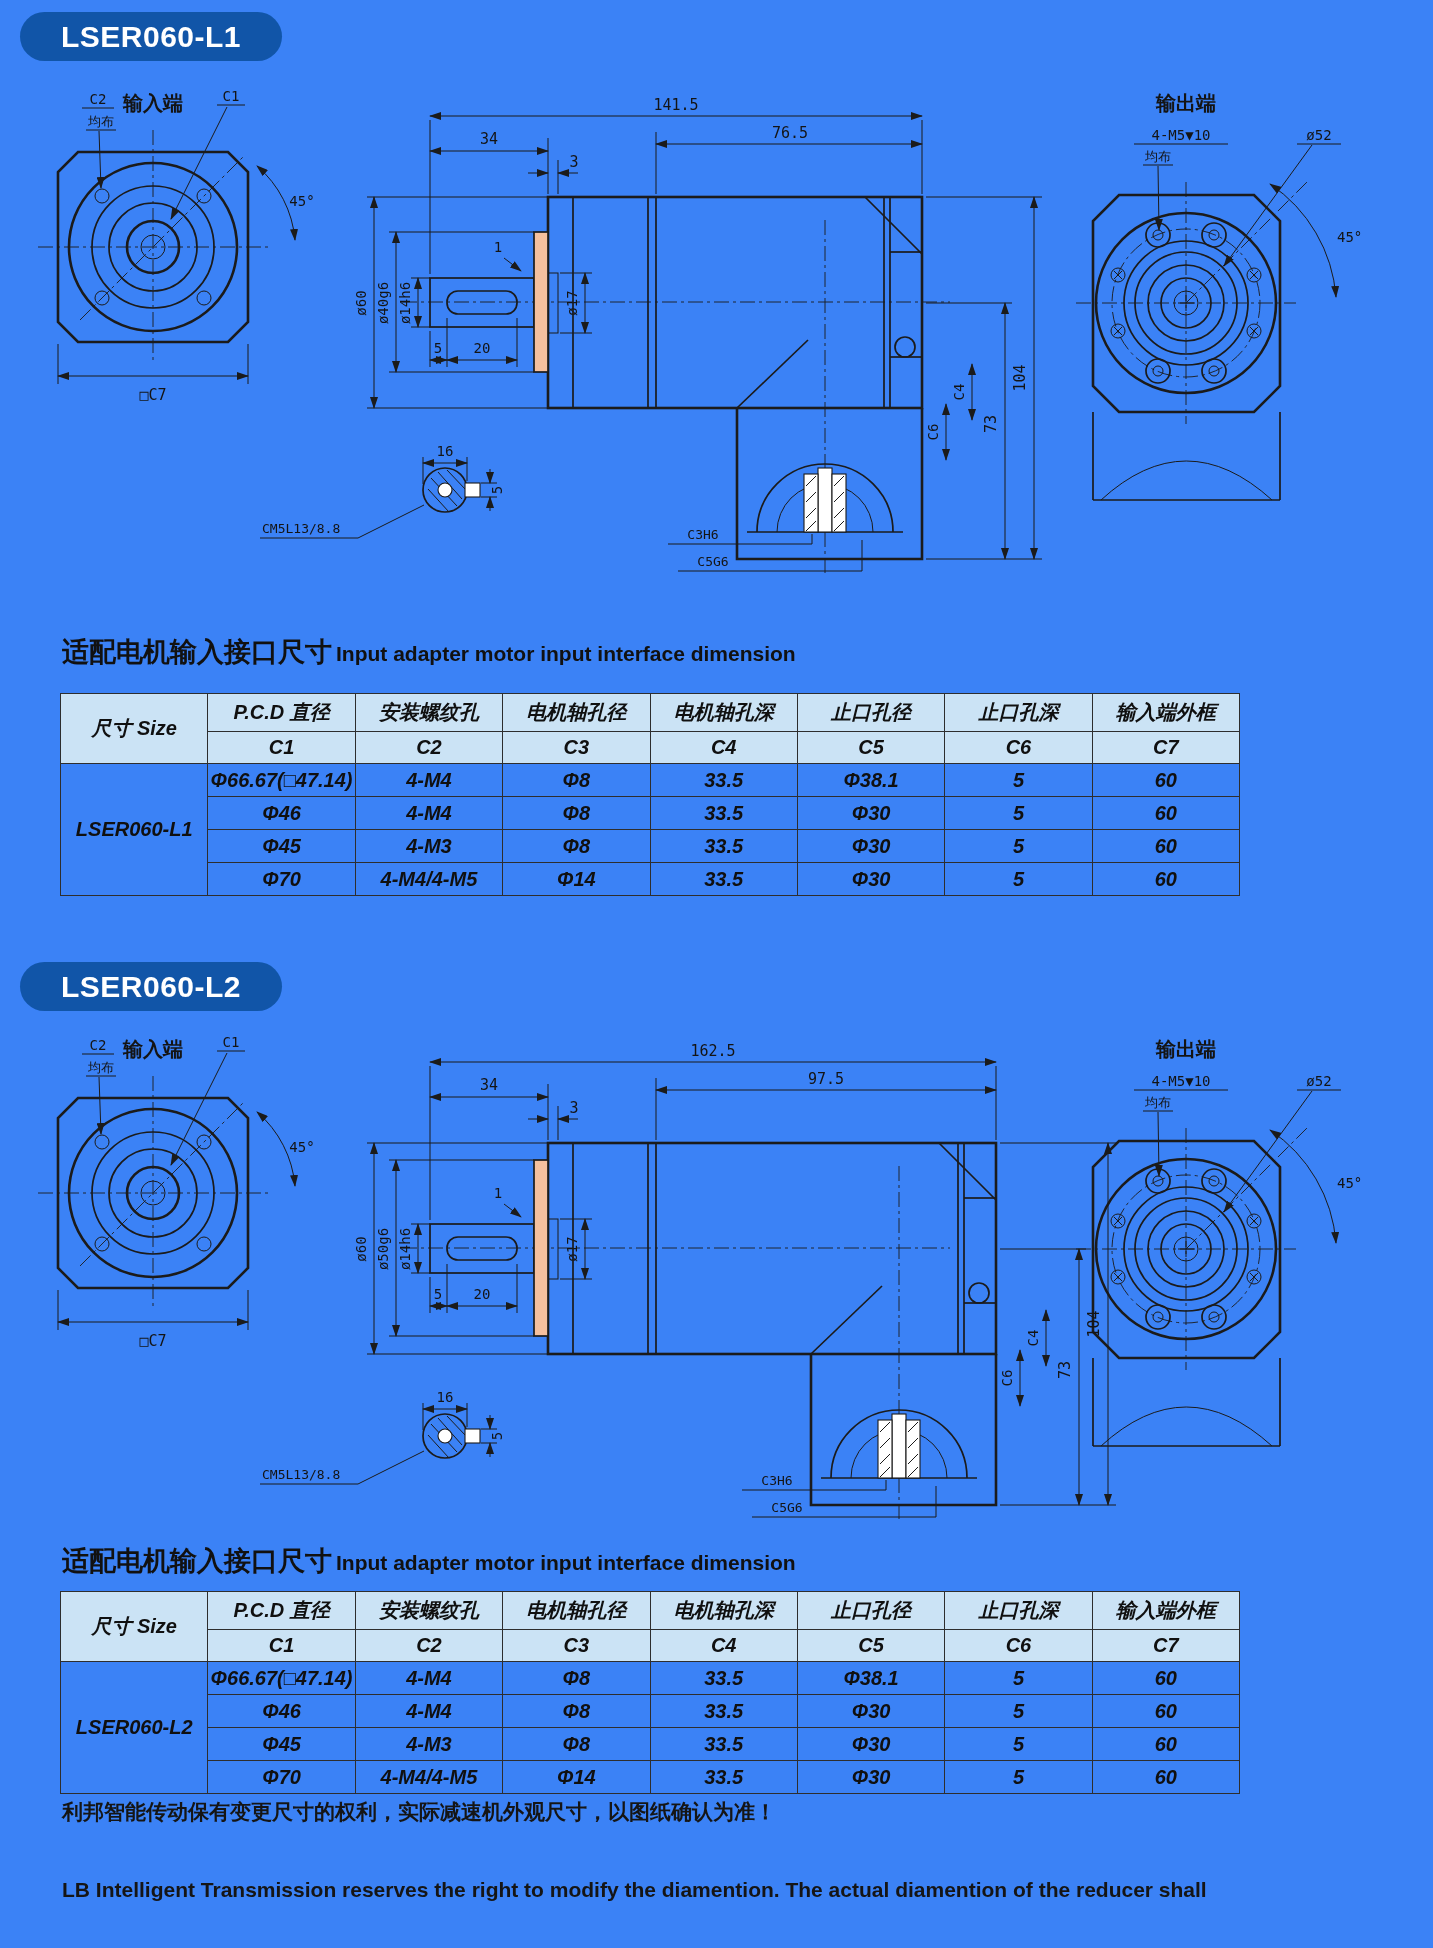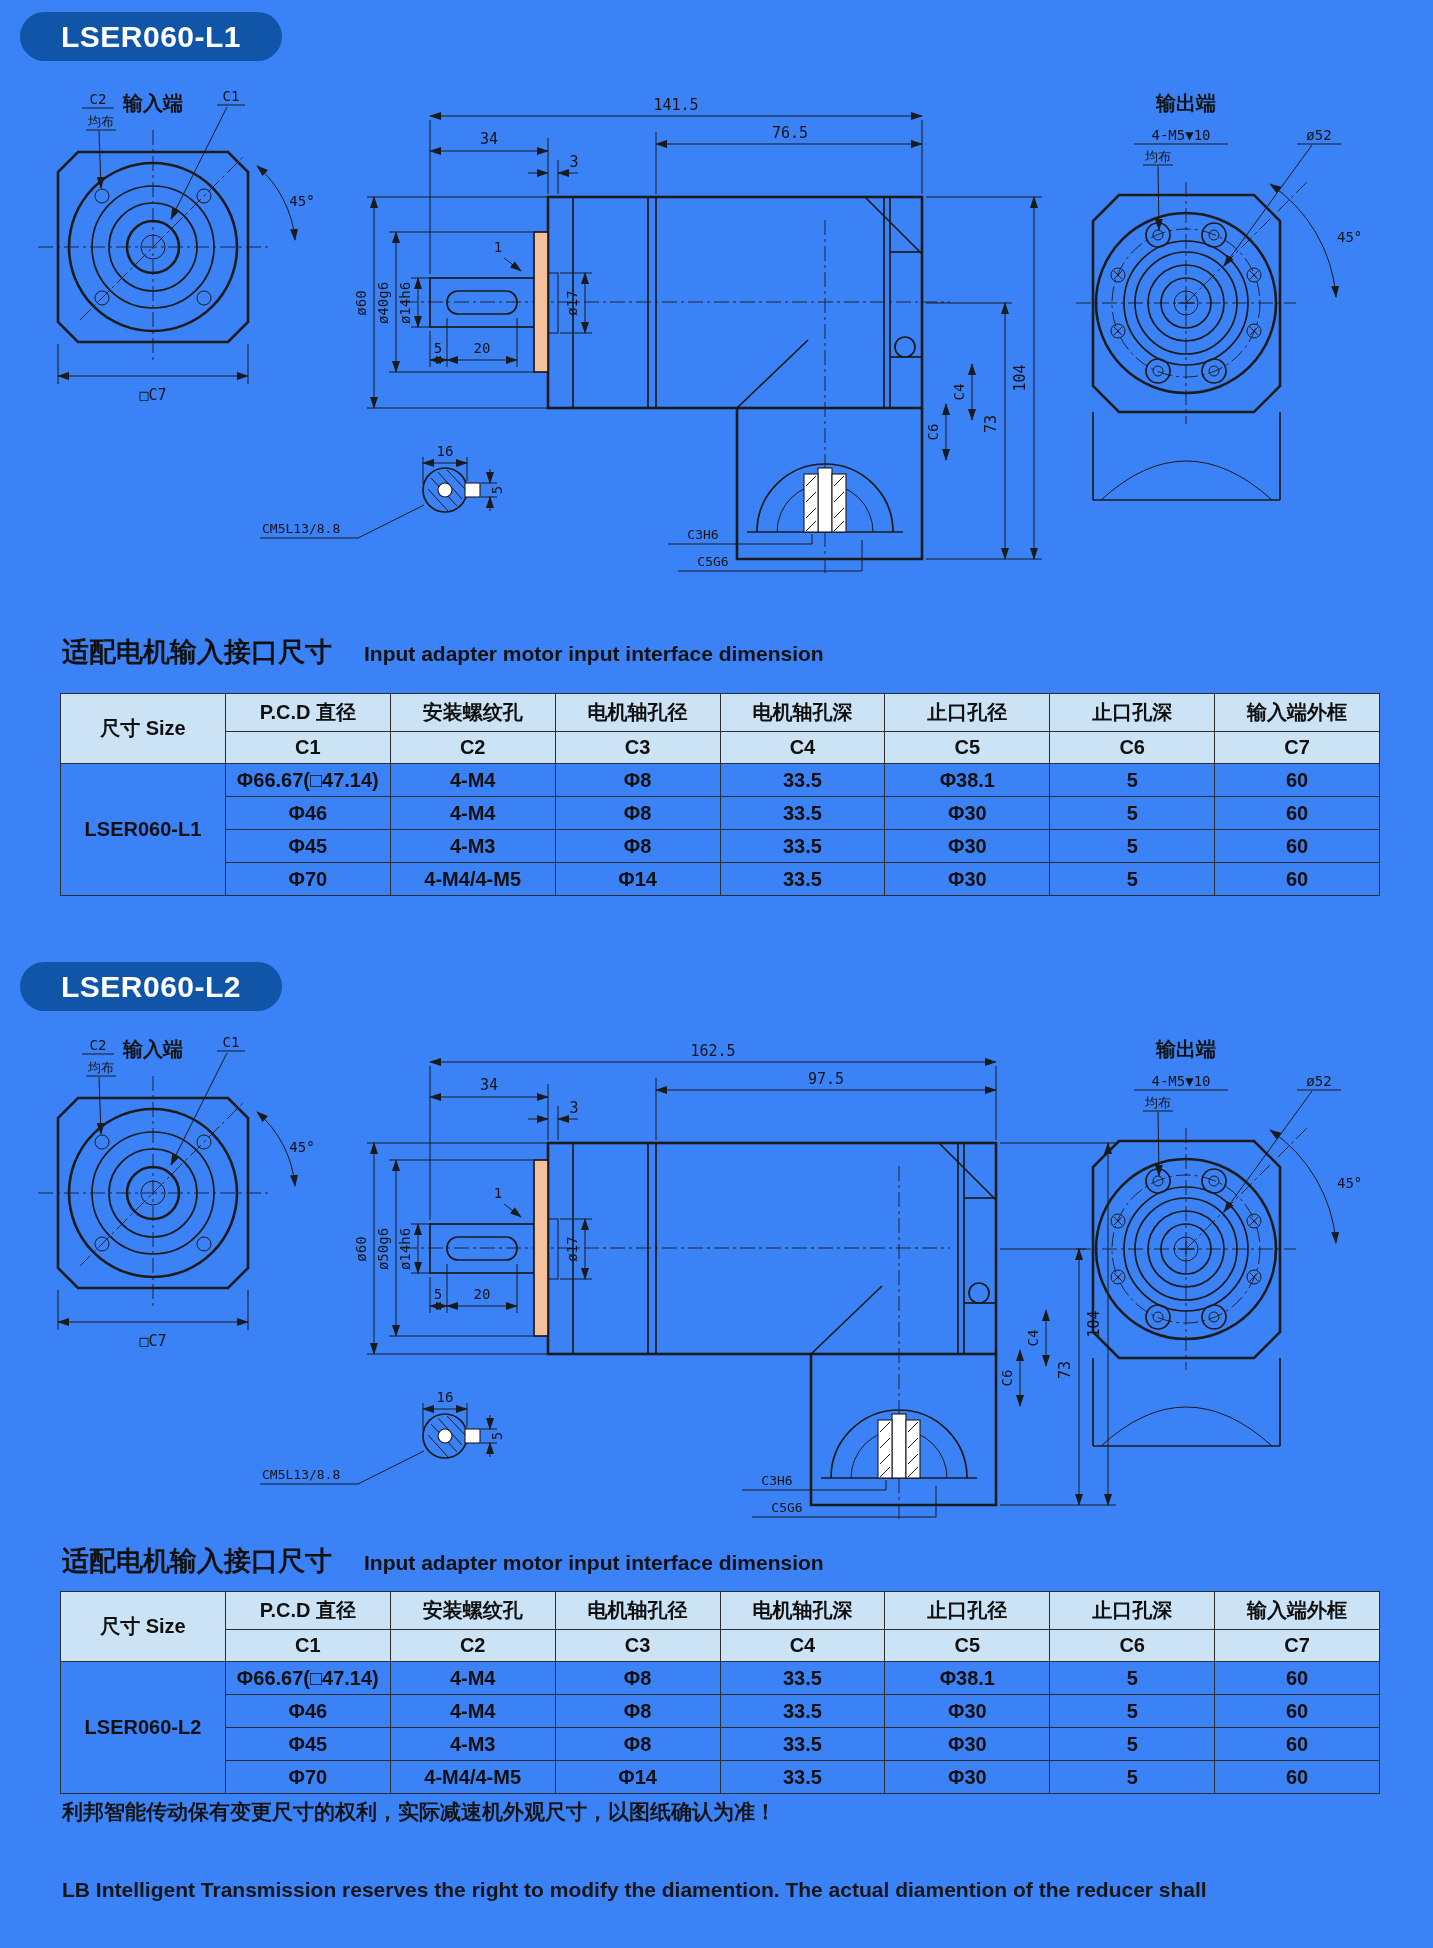--- a/index.html
+++ b/index.html
@@ -4,26 +4,26 @@
 <style>
   html,body{margin:0;padding:0;background:#e8e8e8;}
   .page{position:relative;width:1433px;height:1948px;background:#3b82f6;font-family:"Liberation Sans",sans-serif;overflow:hidden;}
   .badge{position:absolute;left:20px;width:262px;height:49px;border-radius:26px;background:#1155a8;color:#fff;
          display:flex;align-items:center;justify-content:center;font-size:30px;font-weight:700;letter-spacing:.5px;}
   #badge1{top:12px}
   #badge2{top:962px}
   .dwg{position:absolute;left:0;width:1433px;height:510px;}
   #svg1{top:72px}
   #svg2{top:1018px}
-  .ttl{position:absolute;left:62px;display:flex;align-items:baseline;gap:32px;color:#111;white-space:nowrap;}
+  .ttl{position:absolute;left:62px;display:flex;align-items:baseline;gap:4px;color:#111;white-space:nowrap;}
   .ttl .zh-t{font-size:27px;font-weight:700;}
   .ttl .en-t{font-size:21px;font-weight:700;}
   #ttl1{top:634px}
   #ttl2{top:1543px}
-  table.spec{position:absolute;left:60px;width:1320px;border-collapse:collapse;table-layout:fixed;text-align:center;color:#101010;}
+  table.spec{position:absolute;left:60px;width:1180px;border-collapse:collapse;table-layout:fixed;text-align:center;color:#101010;font-style:italic;}
   #tbl1{top:693px}
   #tbl2{top:1591px}
   .spec th,.spec td{border:1.6px solid #2e2e2e;font-weight:700;font-size:20px;padding:0;font-family:"Liberation Sans",sans-serif;}
   .spec thead th{background:#cbe3f5;}
   .spec tr.r1{height:38px}
   .spec tr.r2{height:32px}
   .spec tbody tr{height:33px}
   .footer{position:absolute;left:62px;top:1798px;width:1355px;color:#151515;}
   .footer .f-zh{font-size:21px;font-weight:700;margin-bottom:11px;}
   .footer .f-en{font-size:21px;font-weight:600;line-height:1.5;margin-top:48px;}

